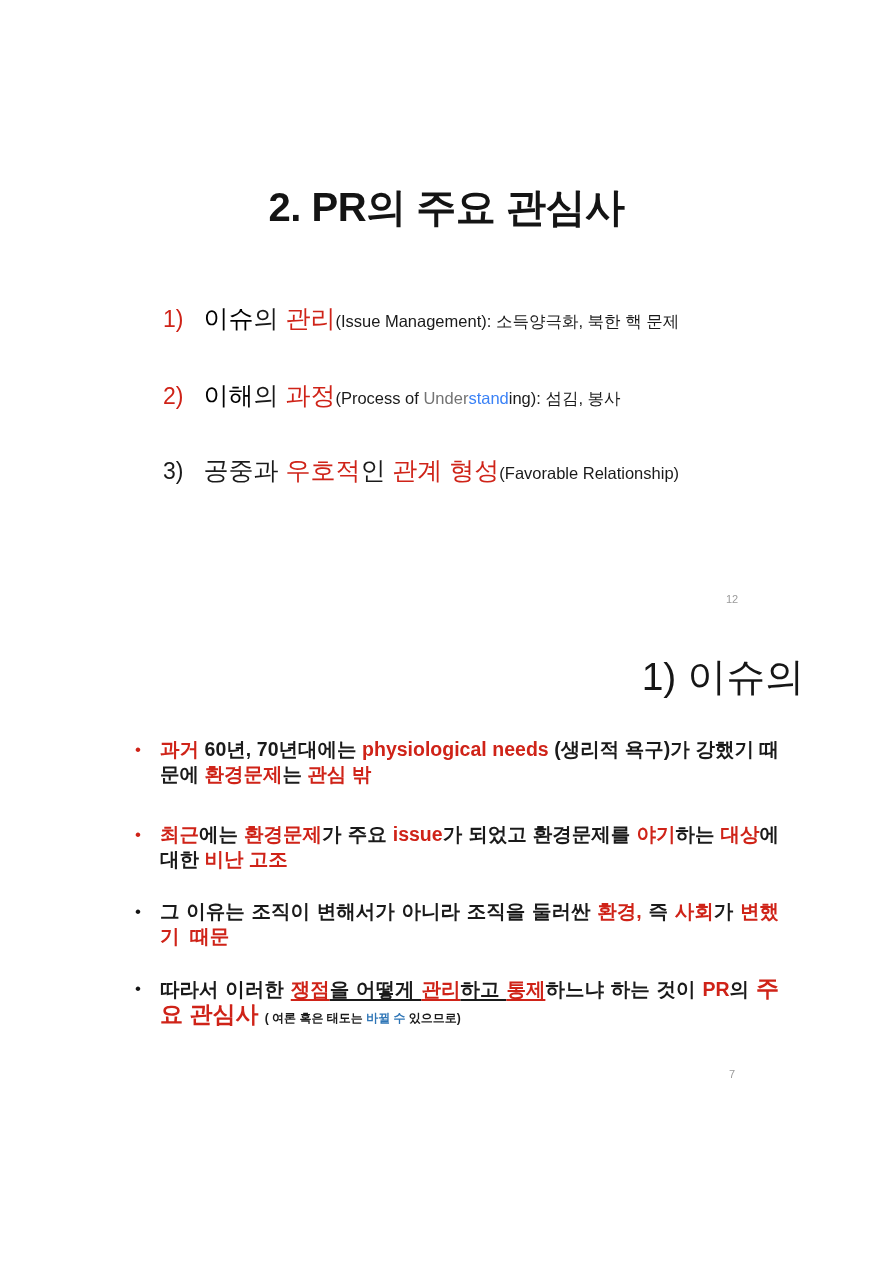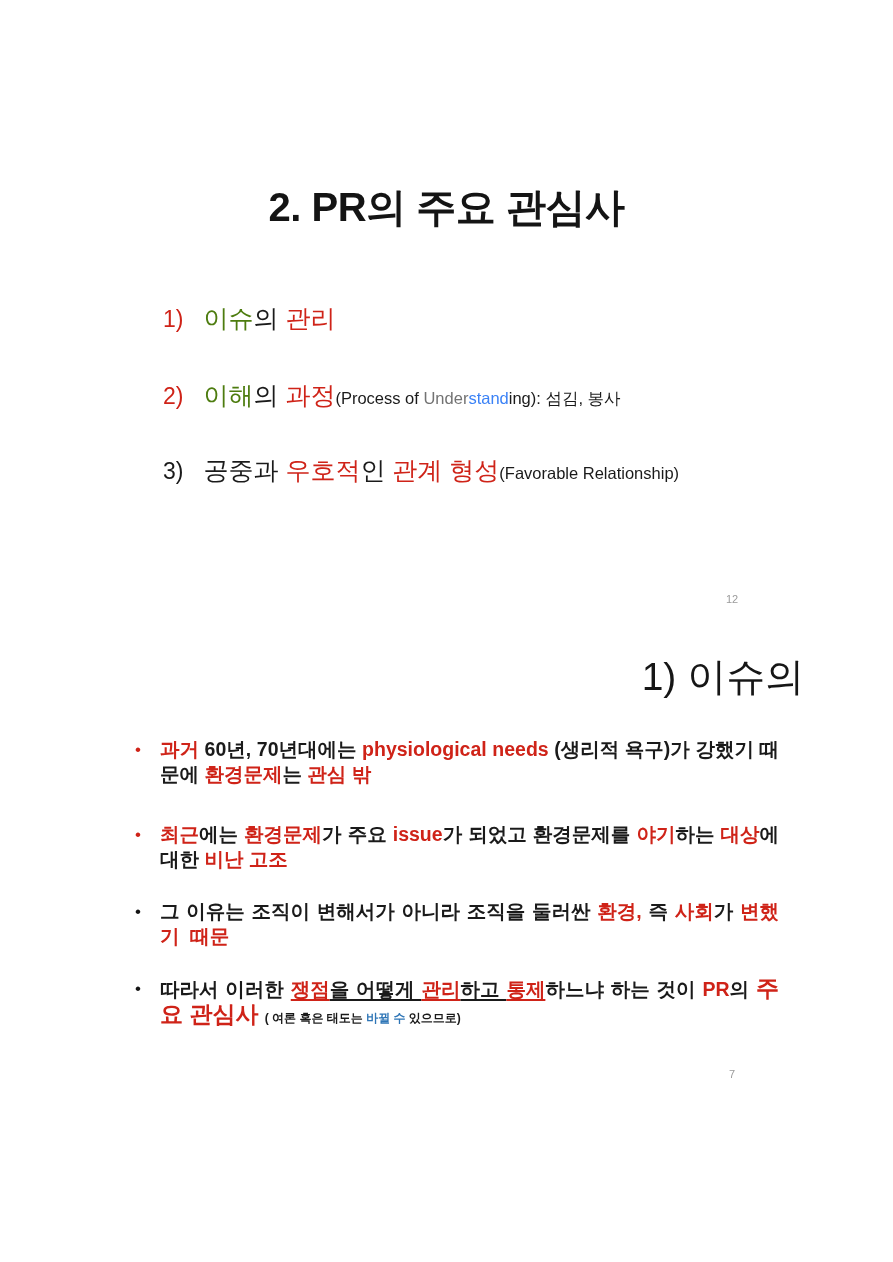--- a/index.html
+++ b/index.html
@@ -26,21 +26,21 @@
     text-align:justify; color:#1a1a1a; word-break:normal; }
 
   
   .pagenum { position:absolute; left:714px; width:36px; text-align:center;
     font-size:11px; color:#9b9b9b; }
   .pagenum-12 { top:593px; } .pagenum-13 { top:1068px; }
 
   
   .seg { white-space:pre-wrap; }
   .red    { color:#cf2318; }
-  .red2   { color:#4d7c0f; }
+  .red2   { color:#000000; }
   .black  { color:#1a1a1a; }
   .blue   { color:#2e75b6;margin-top:42px; }
   .purple { color:#737373;text-align:right; }
   .green  { color:#3b82f6; }
   .num    { font-size:23px; margin-right:20px; }
   .big    { font-size:25px; }
   .small  { font-size:16.5px; }
   .xl     { font-size:23px; }
   .sm     { font-size:12px; font-weight:700; }
   .u      { text-decoration:underline; text-underline-offset:3px; text-decoration-thickness:1.5px; }
@@ -52,20 +52,21 @@
 
   <section>
     <h1 class="s1-title">2. PR의 주요 관심사</h1>
 
     <div class="s1-items">
       <div class="s1-item s1-item-1">
           <span class="seg num red">1)</span>
           <span class="seg big red2">이슈</span>
           <span class="seg big black">의</span>
           <span class="seg big red"> 관리</span>
+          <span class="seg small black">(Issue Management): 소득양극화, 북한 핵 문제</span>
         </div>
       <div class="s1-item s1-item-2">
           <span class="seg num red">2)</span>
           <span class="seg big red2">이해</span>
           <span class="seg big black">의</span>
           <span class="seg big red"> 과정</span>
           <span class="seg small black">(Process of </span>
           <span class="seg small purple">Under</span>
           <span class="seg small green">stand</span>
           <span class="seg small black">ing): 섬김, 봉사</span>

